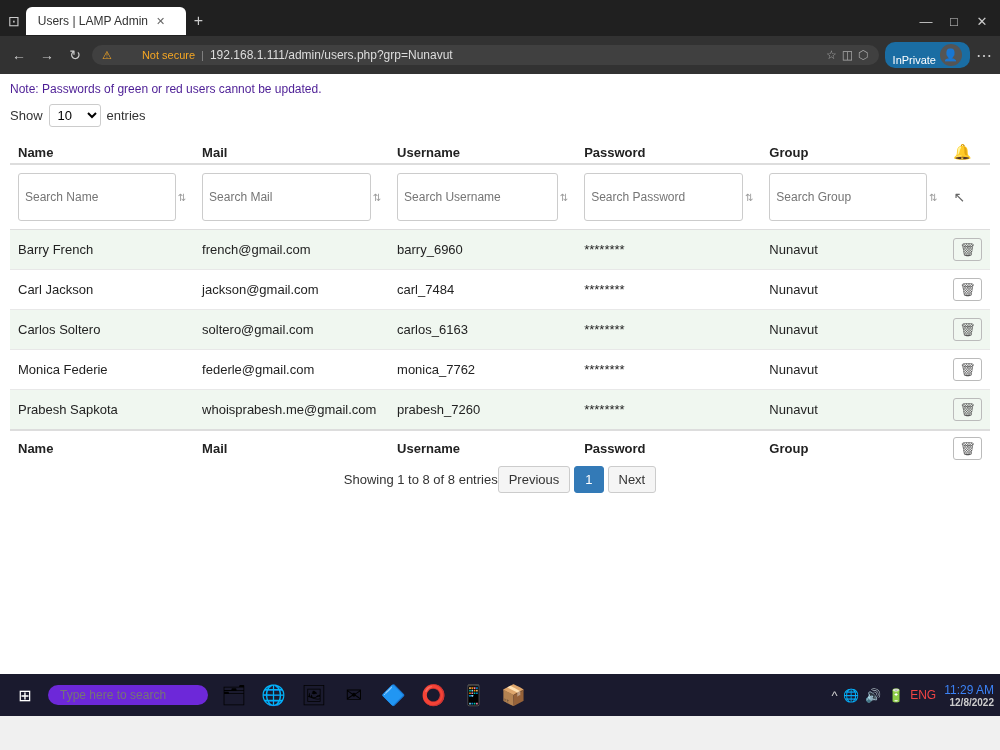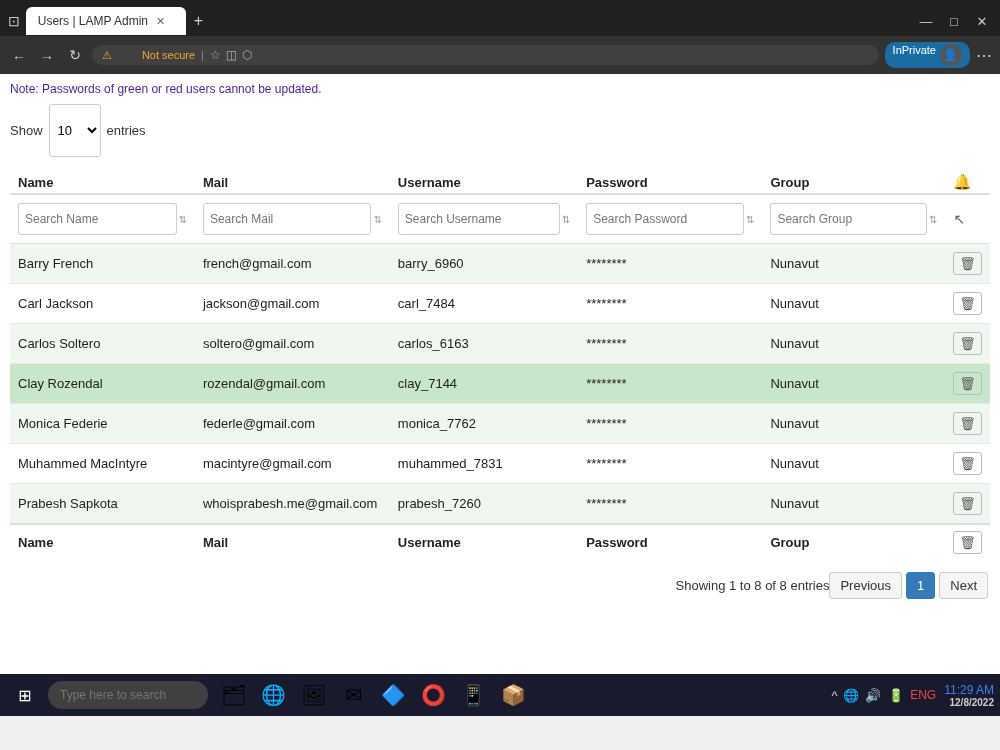--- a/index.html
+++ b/index.html
@@ -86,21 +86,21 @@
     .address-text { color: #ddd; font-size: 12px; flex: 1; }
     .addr-icons { display: flex; gap: 5px; align-items: center; }
     .addr-icon { color: #aaa; font-size: 12px; }
     .inprivate-btn {
       background: #1a6da3;
       color: #fff;
       border-radius: 10px;
       padding: 2px 8px;
       font-size: 11px;
       display: flex;
-      align-items: flex-start;
+      align-items: flex-end;
       gap: 4px;
     }
     .profile-icon {
       background: #555;
       border-radius: 50%;
       width: 22px;
       height: 22px;
       display: flex;
       align-items: center;
       justify-content: center;
@@ -125,21 +125,21 @@
       display: flex;
       align-items: center;
       gap: 6px;
       margin-bottom: 10px;
       font-size: 13px;
       color: #333;
     }
     .entries-select {
       border: 1px solid #ccc;
       border-radius: 3px;
-      padding: 17px 4px;
+      padding: 2px 4px;
       font-size: 13px;
       background: #fff;
     }
 
     
     .data-table {
       width: 100%;
       border-collapse: collapse;
       font-size: 13px;
     }
@@ -155,21 +155,21 @@
       width: 36px;
     }
     .search-row td {
       padding: 4px 4px;
       border-bottom: 1px solid #ddd;
     }
     .search-input {
       width: 100%;
       border: 1px solid #ccc;
       border-radius: 3px;
-      padding: 8px 6px;
+      padding: 16px 6px;
       font-size: 12px;
       background: #fff;
     }
     .search-cell {
       display: flex;
       align-items: center;
       gap: 2px;
     }
     .sort-icon {
       color: #999;
@@ -214,22 +214,21 @@
     .footer-row td {
       padding: 6px 8px;
       font-weight: 600;
       color: #222;
     }
 
     
     .pagination-area {
       display: flex;
       align-items: center;
-      justify-content: flex-end;
-      margin-top: 12px;
+      justify-content: center;
       padding: 0 2px;
     }
     .showing-text {
       font-size: 13px;
       color: #333;
     }
     .pagination-btns {
       display: flex;
       align-items: center;
       gap: 4px;
@@ -263,28 +262,28 @@
       color: #fff;
       font-size: 16px;
       width: 38px;
       height: 38px;
       display: flex;
       align-items: center;
       justify-content: center;
       cursor: pointer;
     }
     .taskbar-search {
-      background: #404040;
+      background: #6d28d9;
       border: none;
       border-radius: 14px;
       color: #aaa;
       font-size: 12px;
       padding: 4px 12px;
       width: 160px;
-      height: 28px;
+      height: 20px;
     }
     .taskbar-icons {
       display: flex;
       gap: 4px;
       margin-left: 4px;
     }
     .taskbar-icon {
       width: 36px;
       height: 36px;
       display: flex;
@@ -330,20 +329,21 @@
   </div>
 
   <div class="address-bar-row">
     <span class="nav-btn">←</span>
     <span class="nav-btn">→</span>
     <span class="nav-btn">↻</span>
     <div class="address-bar">
       <span class="lock-icon">⚠</span>
       <span style="color:#f5a623;font-size:11px;padding-left:24px;">Not secure</span>
       <span style="color:#888;font-size:11px;">|</span>
+      <span class="address-text">192.168.1.111/admin/users.php?grp=Nunavut</span>
       <div class="addr-icons">
         <span class="addr-icon">☆</span>
         <span class="addr-icon">◫</span>
         <span class="addr-icon">⬡</span>
       </div>
     </div>
     <div class="inprivate-btn">
       <span>InPrivate</span>
       <div class="profile-icon">👤</div>
     </div>
@@ -440,40 +440,24 @@
             <td class="action-td"><button class="delete-btn">🗑</button></td>
           </tr>
           <tr>
             <td>Carlos Soltero</td>
             <td>soltero@gmail.com</td>
             <td>carlos_6163</td>
             <td>********</td>
             <td>Nunavut</td>
             <td class="action-td"><button class="delete-btn">🗑</button></td>
           </tr>
-          <tr class="highlight-row">
-            <td>Clay Rozendal</td>
-            <td>rozendal@gmail.com</td>
-            <td>clay_7144</td>
-            <td>********</td>
-            <td>Nunavut</td>
-            <td class="action-td"><button class="delete-btn">🗑</button></td>
-          </tr>
           <tr>
             <td>Monica Federie</td>
             <td>federle@gmail.com</td>
             <td>monica_7762</td>
-            <td>********</td>
-            <td>Nunavut</td>
-            <td class="action-td"><button class="delete-btn">🗑</button></td>
-          </tr>
-          <tr>
-            <td>Muhammed MacIntyre</td>
-            <td>macintyre@gmail.com</td>
-            <td>muhammed_7831</td>
             <td>********</td>
             <td>Nunavut</td>
             <td class="action-td"><button class="delete-btn">🗑</button></td>
           </tr>
           <tr>
             <td>Prabesh Sapkota</td>
             <td>whoisprabesh.me@gmail.com</td>
             <td>prabesh_7260</td>
             <td>********</td>
             <td>Nunavut</td>

